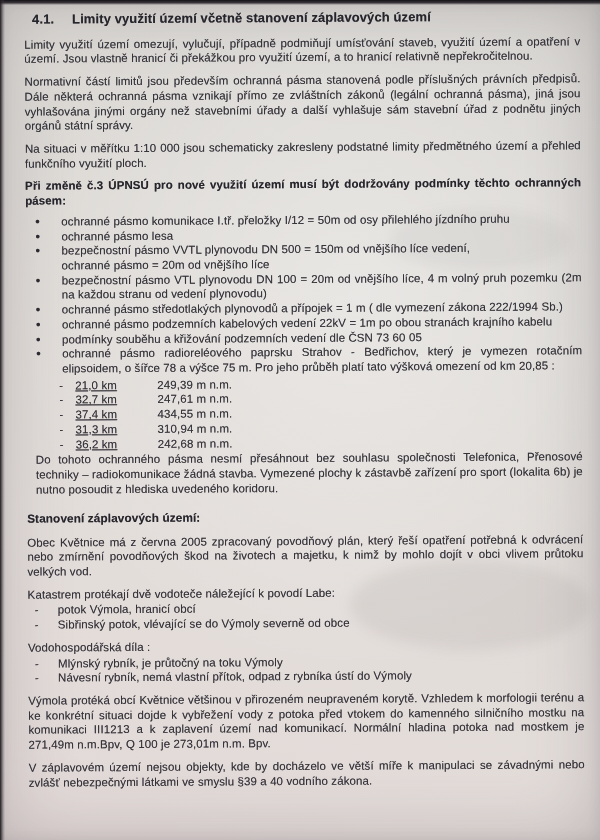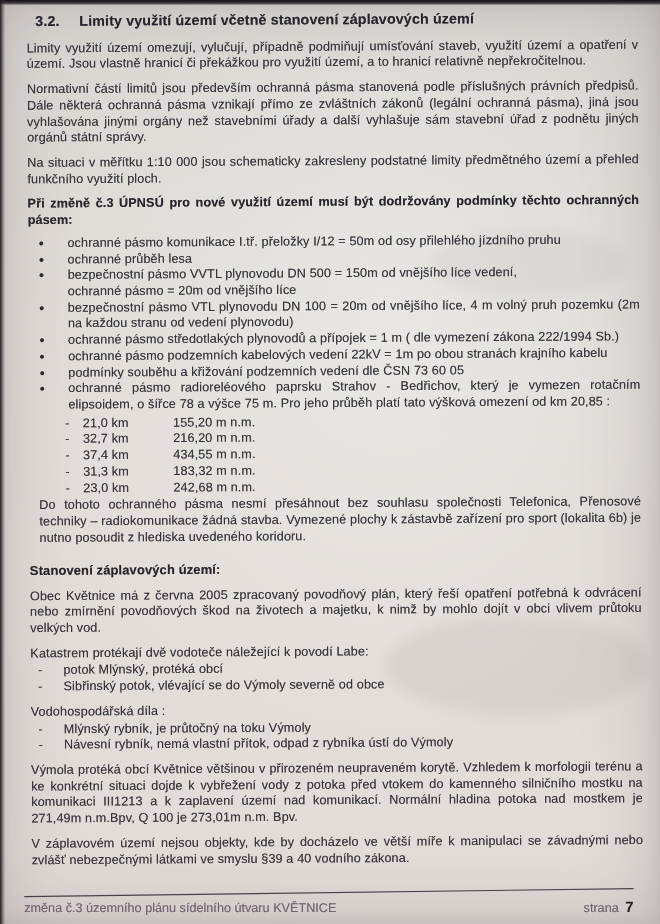--- a/index.html
+++ b/index.html
@@ -50,21 +50,21 @@
 
   ul { list-style:none; margin:0; padding:0; }
   .limits { margin:0 0 2px; }
   .limits li { position:relative; padding-left:36px; text-align:justify; }
   .limits .bullet { position:absolute; left:10px; top:-1px; font-size:13px; color:#2c2b32; }
   .bullet-text { white-space:pre-line; }
 
   .elev-table { margin:0 0 1px; }
   .elev-row { display:flex; padding-left:33px; }
   .elev-row .dash { width:16px; flex:none; }
-  .elev-row .km  { width:82px; flex:none; }
+  .elev-row .km  { width:82px; flex:none;text-decoration:underline; }
 
   .note { margin-left:9px; margin-bottom:12px; }
 
   .flood-heading {
     font-size:11.8px; font-weight:bold; color:#26252c;
     margin:15px 0 8px;
   }
 
   .dashlist { margin:0 0 8px; }
   .dashlist li { position:relative; padding-left:30px; }
@@ -91,37 +91,37 @@
 
 <div class="photo">
   <div class="edge-top"></div>
   <div class="edge-left"></div>
   <div class="smudge a"></div>
   <div class="smudge b"></div>
 
   <div class="sheet">
 
     <header class="heading">
-      <span class="sec-num">3.2.</span>
+      <span class="sec-num">4.1.</span>
       <span class="sec-title">Limity využití území včetně stanovení záplavových území</span>
     </header>
 
     <p>Limity využití území omezují, vylučují, případně podmiňují umísťování staveb, využití území a opatření v území. Jsou vlastně hranicí či překážkou pro využití území, a to hranicí relativně nepřekročitelnou.</p>
     <p>Normativní částí limitů jsou především ochranná pásma stanovená podle příslušných právních předpisů. Dále některá ochranná pásma vznikají přímo ze zvláštních zákonů (legální ochranná pásma), jiná jsou vyhlašována jinými orgány než stavebními úřady a další vyhlašuje sám stavební úřad z podnětu jiných orgánů státní správy.</p>
     <p>Na situaci v měřítku 1:10 000 jsou schematicky zakresleny podstatné limity předmětného území a přehled funkčního využití ploch.</p>
     <p class="bold">Při změně č.3 ÚPNSÚ pro nové využití území musí být dodržovány podmínky těchto ochranných pásem:</p>
 
     <ul class="limits">
       <li>
         <span class="bullet">•</span>
         <span class="bullet-text">ochranné pásmo komunikace I.tř. přeložky I/12 = 50m od osy přilehlého jízdního pruhu</span>
       </li>
       <li>
         <span class="bullet">•</span>
-        <span class="bullet-text">ochranné průběh lesa</span>
+        <span class="bullet-text">ochranné pásmo lesa</span>
       </li>
       <li>
         <span class="bullet">•</span>
         <span class="bullet-text">bezpečnostní pásmo VVTL plynovodu DN 500 = 150m od vnějšího líce vedení,
 ochranné pásmo = 20m od vnějšího líce</span>
       </li>
       <li>
         <span class="bullet">•</span>
         <span class="bullet-text">bezpečnostní pásmo VTL plynovodu DN 100 = 20m od vnějšího líce, 4 m volný pruh pozemku (2m na každou stranu od vedení plynovodu)</span>
       </li>
@@ -140,55 +140,55 @@
       <li>
         <span class="bullet">•</span>
         <span class="bullet-text">ochranné pásmo radioreléového paprsku Strahov - Bedřichov, který je vymezen rotačním elipsoidem, o šířce 78 a výšce 75 m. Pro jeho průběh platí tato výšková omezení od km 20,85 :</span>
       </li>
     </ul>
 
     <div class="elev-table">
       <div class="elev-row">
         <span class="dash">-</span>
         <span class="km">21,0 km</span>
-        <span class="val">155,20 m n.m.</span>
+        <span class="val">249,39 m n.m.</span>
       </div>
       <div class="elev-row">
         <span class="dash">-</span>
         <span class="km">32,7 km</span>
-        <span class="val">216,20 m n.m.</span>
+        <span class="val">247,61 m n.m.</span>
       </div>
       <div class="elev-row">
         <span class="dash">-</span>
         <span class="km">37,4 km</span>
         <span class="val">434,55 m n.m.</span>
       </div>
       <div class="elev-row">
         <span class="dash">-</span>
         <span class="km">31,3 km</span>
-        <span class="val">183,32 m n.m.</span>
-      </div>
-      <div class="elev-row">
-        <span class="dash">-</span>
-        <span class="km">23,0 km</span>
+        <span class="val">310,94 m n.m.</span>
+      </div>
+      <div class="elev-row">
+        <span class="dash">-</span>
+        <span class="km">36,2 km</span>
         <span class="val">242,68 m n.m.</span>
       </div>
     </div>
 
     <p class="note">Do tohoto ochranného pásma nesmí přesáhnout bez souhlasu společnosti Telefonica, Přenosové techniky – radiokomunikace žádná stavba. Vymezené plochy k zástavbě zařízení pro sport (lokalita 6b) je nutno posoudit z hlediska uvedeného koridoru.</p>
 
     <h2 class="flood-heading">Stanovení záplavových území:</h2>
 
     <p>Obec Květnice má z června 2005 zpracovaný povodňový plán, který řeší opatření potřebná k odvrácení nebo zmírnění povodňových škod na životech a majetku, k nimž by mohlo dojít v obci vlivem průtoku velkých vod.</p>
 
     <p class="tight">Katastrem protékají dvě vodoteče náležející k povodí Labe:</p>
     <ul class="dashlist">
       <li>
         <span class="dash2">-</span>
-        <span>potok Mlýnský, protéká obcí</span>
+        <span>potok Výmola, hranicí obcí</span>
       </li>
       <li>
         <span class="dash2">-</span>
         <span>Sibřinský potok, vlévající se do Výmoly severně od obce</span>
       </li>
     </ul>
 
     <p class="tight">Vodohospodářská díla :</p>
     <ul class="dashlist">
       <li>
@@ -199,23 +199,13 @@
         <span class="dash2">-</span>
         <span>Návesní rybník, nemá vlastní přítok, odpad z rybníka ústí do Výmoly</span>
       </li>
     </ul>
 
     <p>Výmola protéká obcí Květnice většinou v přirozeném neupraveném korytě. Vzhledem k morfologii terénu a ke konkrétní situaci dojde k vybřežení vody z potoka před vtokem do kamenného silničního mostku na komunikaci III1213 a k zaplavení území nad komunikací. Normální hladina potoka nad mostkem je 271,49m n.m.Bpv, Q 100 je 273,01m n.m. Bpv.</p>
     <p>V záplavovém území nejsou objekty, kde by docházelo ve větší míře k manipulaci se závadnými nebo zvlášť nebezpečnými látkami ve smyslu §39 a 40 vodního zákona.</p>
 
   </div>
 
-  <footer>
-    <div class="rule"></div>
-    <div class="foot-row">
-      <span class="foot-left">změna č.3 územního plánu sídelního útvaru KVĚTNICE</span>
-      <span class="foot-right">
-        <span>strana</span>
-        <b class="pagenum">7</b>
-      </span>
-    </div>
-  </footer>
 </div>
 
 </body></html>

